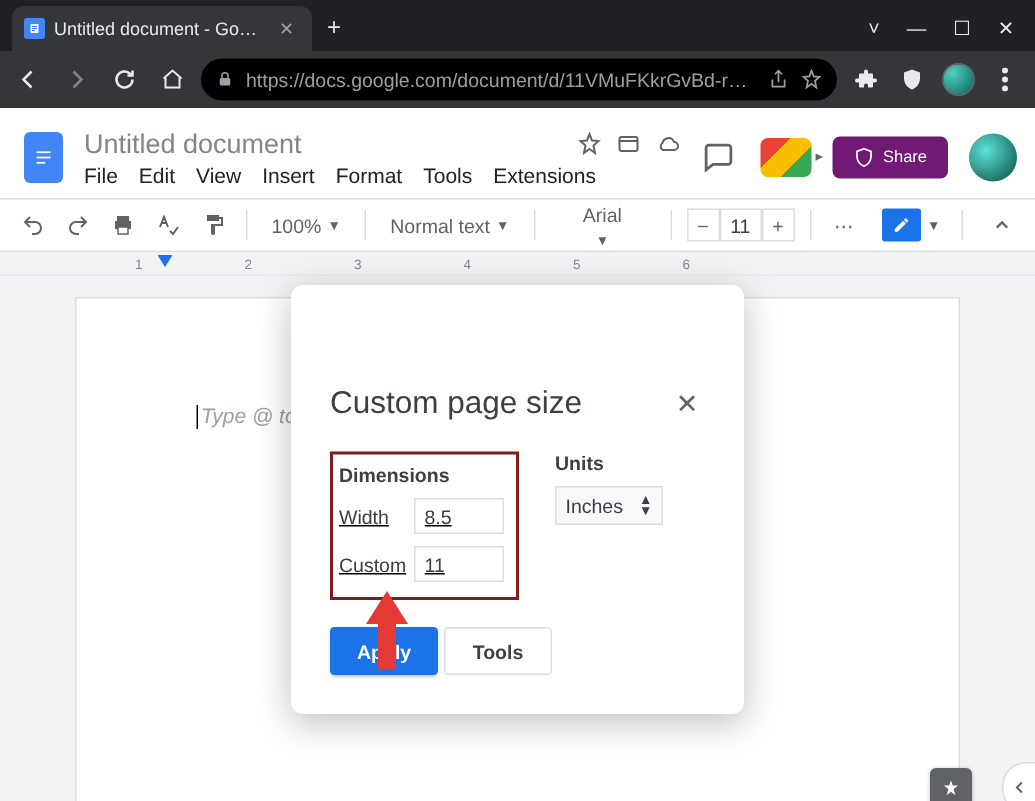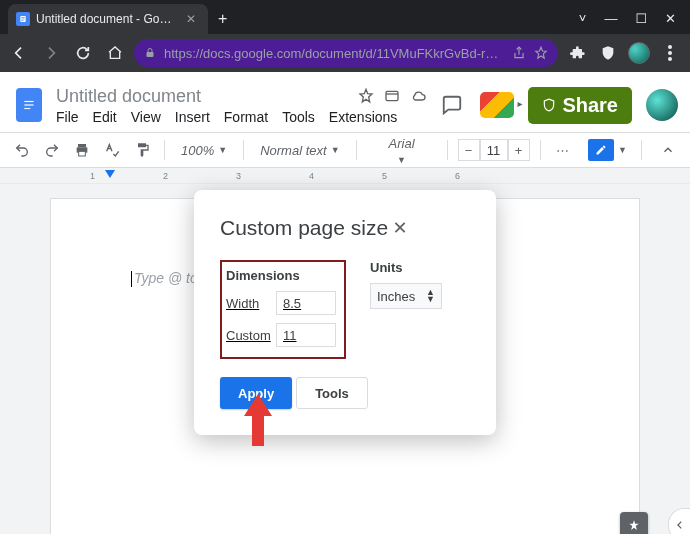--- a/index.html
+++ b/index.html
@@ -12,69 +12,69 @@
   .tab-favicon svg { width: 8px; height: 10px; }
   .tab-title { color: #e8eaed; white-space: nowrap; overflow: hidden; text-overflow: ellipsis; flex: 1; }
   .tab-close { color: #9aa0a6; padding: 0 4px; }
   .new-tab { color: #e8eaed; padding: 0 10px; font-size: 16px; line-height: 30px; }
   .win-controls { margin-left: auto; display: flex; gap: 18px; padding: 0 14px 8px 0; color: #e8eaed; }
   .win-controls span { font-family: "Segoe UI", sans-serif; font-size: 13px; }
 
   .addrbar { height: 38px; background: #35363a; display: flex; align-items: center; padding: 0 6px; gap: 6px; color: #e8eaed; }
   .addrbar .navbtn { width: 26px; height: 26px; display: inline-flex; align-items: center; justify-content: center; border-radius: 50%; color: #e8eaed; }
   .addrbar .navbtn.dim { color: #80868b; }
-  .urlbox { flex: 1; height: 28px; background: #4c1d95; border-radius: 14px; display: flex; align-items: center; padding: 0 10px; gap: 8px; color: #9aa0a6; font-size: 13px; overflow: hidden; }
+  .urlbox { flex: 1; height: 28px; background: #000000; border-radius: 14px; display: flex; align-items: center; padding: 0 10px; gap: 8px; color: #9aa0a6; font-size: 13px; overflow: hidden; }
   .urlbox .lock { color: #9aa0a6; }
   .urltext { white-space: nowrap; overflow: hidden; text-overflow: ellipsis; flex: 1; }
   .ext-icons { display: flex; align-items: center; gap: 10px; padding: 0 4px; }
   .ext-icons .ico { width: 20px; height: 20px; display: inline-flex; align-items: center; justify-content: center; color: #e8eaed; }
   .avatar-ext { width: 22px; height: 22px; border-radius: 50%; background: radial-gradient(circle at 30% 30%, #4fd1c5, #0b5f56); border: 1px solid #666; }
 
   
   .docs-hdr { height: 60px; background: #fff; display: flex; align-items: center; padding: 6px 12px 0 12px; gap: 10px; border-bottom: none; }
   .doc-logo { width: 34px; height: 44px; display: flex; align-items: center; justify-content: center; }
   .doc-logo-inner { width: 26px; height: 34px; background: #4285f4; border-radius: 4px; display: inline-flex; align-items: center; justify-content: center; }
   .doc-logo-inner svg { width: 14px; height: 14px; }
   .doc-meta { display: flex; flex-direction: column; gap: 2px; flex: 1; }
   .doc-title-row { display: flex; align-items: center; gap: 10px; justify-content: space-between; }
   .doc-title { font-size: 18px; color: #80868b; }
   .title-icons { display: flex; gap: 10px; color: #5f6368; }
   .menu-row { display: flex; gap: 14px; font-size: 14px; color: #202124; }
   .hdr-right { display: flex; align-items: center; gap: 14px; }
   .hdr-icon { width: 28px; height: 28px; display: inline-flex; align-items: center; justify-content: center; color: #5f6368; }
   .meet-badge { width: 34px; height: 26px; border-radius: 5px; background: linear-gradient(135deg,#ea4335 0 33%,#fbbc04 33% 66%,#34a853 66% 100%); position: relative; }
   .meet-badge::after { content: "▸"; position: absolute; right: -8px; top: 6px; font-size: 10px; color: #5f6368; }
-  .share-btn { display: flex; align-items: center; gap: 6px; background: #4d7c0f; color: #fff; font-weight: 700; font-size: 20px; border-radius: 5px; padding: 7px 14px; }
+  .share-btn { display: flex; align-items: center; gap: 6px; background: #701a75; color: #fff; font-weight: 400; font-size: 11px; border-radius: 5px; padding: 7px 14px; }
   .share-btn svg { width: 14px; height: 14px; }
   .profile-av { width: 32px; height: 32px; border-radius: 50%; background: radial-gradient(circle at 35% 35%, #5ee2d6, #064940); }
 
   
   .toolbar { height: 36px; border-top: 1px solid #dadce0; border-bottom: 1px solid #dadce0; background: #fff; display: flex; align-items: center; padding: 0 10px; gap: 6px; color: #5f6368; font-size: 13px; }
   .tbtn { min-width: 24px; height: 24px; display: inline-flex; align-items: center; justify-content: center; border-radius: 2px; padding: 0 4px; }
   .tsep { width: 1px; height: 20px; background: #dadce0; margin: 0 4px; }
-  .tselect { display: inline-flex; align-items: center; gap: 4px; padding: 0 6px; font-style: italic; }
+  .tselect { display: inline-flex; align-items: center; gap: 4px; padding: 0 6px; }
   .tselect .caret { font-size: 9px; color: #5f6368; }
   .fontsize { display: flex; align-items: center; gap: 0; }
   .fontsize .box { width: 28px; height: 22px; border: 1px solid #dadce0; display: inline-flex; align-items: center; justify-content: center; font-size: 13px; color: #3c4043; }
   .fontsize .pm { width: 22px; height: 22px; border: 1px solid #dadce0; display: inline-flex; align-items: center; justify-content: center; }
   .toolbar-right { margin-left: auto; display: flex; align-items: center; gap: 10px; }
   .edit-pill { display: flex; align-items: center; gap: 4px; background: #fff; border: none; }
   .edit-pencil { width: 26px; height: 22px; background: #1a73e8; display: inline-flex; align-items: center; justify-content: center; border-radius: 2px; }
 
   
   .ruler { height: 16px; background: #f1f3f4; border-bottom: 1px solid #e8eaed; position: relative; font-size: 9px; color: #80868b; display: flex; align-items: center; padding-left: 90px; gap: 68px; }
   .ruler .marker { position: absolute; left: 105px; top: 2px; width: 10px; height: 10px; }
   .canvas { background: #f1f3f4; height: 370px; padding: 14px 30px; position: relative; }
   .page { width: 590px; height: 340px; background: #fff; margin: 0 auto; border: 1px solid #dadce0; position: relative; padding: 70px 80px; }
   .placeholder { color: #9aa0a6; font-style: italic; font-size: 14px; }
   .cursor { border-left: 1px solid #000; display: inline-block; height: 16px; vertical-align: middle; margin-right: 2px;}
 
   
   .overlay { position: absolute; left: 194px; top: 190px; width: 302px; background: #fff; border-radius: 8px; box-shadow: 0 6px 24px rgba(0,0,0,0.25); padding: 26px; }
-  .dlg-title-row { display: flex; align-items: center; justify-content: flex-start; margin-bottom: 20px; }
+  .dlg-title-row { display: flex; align-items: center; justify-content: space-between; margin-bottom: 20px; margin-top: 41px; }
   .dlg-title { font-size: 21px; color: #3c4043; font-family: "Google Sans", Arial, sans-serif; }
   .dlg-close { color: #5f6368; font-size: 18px; width: 24px; height: 24px; display: inline-flex; align-items: center; justify-content: center; }
   .dlg-body { display: flex; gap: 24px; align-items: flex-start; }
   .dim-block { border: 2px solid #7f1d1d; padding: 6px 8px 10px 4px; }
   .section-label { font-size: 13px; font-weight: 700; color: #3c4043; margin-bottom: 8px; }
   .dim-row { display: flex; align-items: center; gap: 8px; margin-bottom: 8px; text-decoration: underline; }
   .dim-row label { font-size: 13px; color: #3c4043; width: 42px; }
   .dim-row input { width: 60px; height: 24px; border: 1px solid #dadce0; font-size: 13px; padding: 0 6px; color: #3c4043; }
   .units-block { }
   .unit-select { height: 26px; border: 1px solid #dadce0; background: #f8f9fa; display: flex; align-items: center; justify-content: space-between; padding: 0 6px; font-size: 13px; color: #3c4043; width: 72px; }

